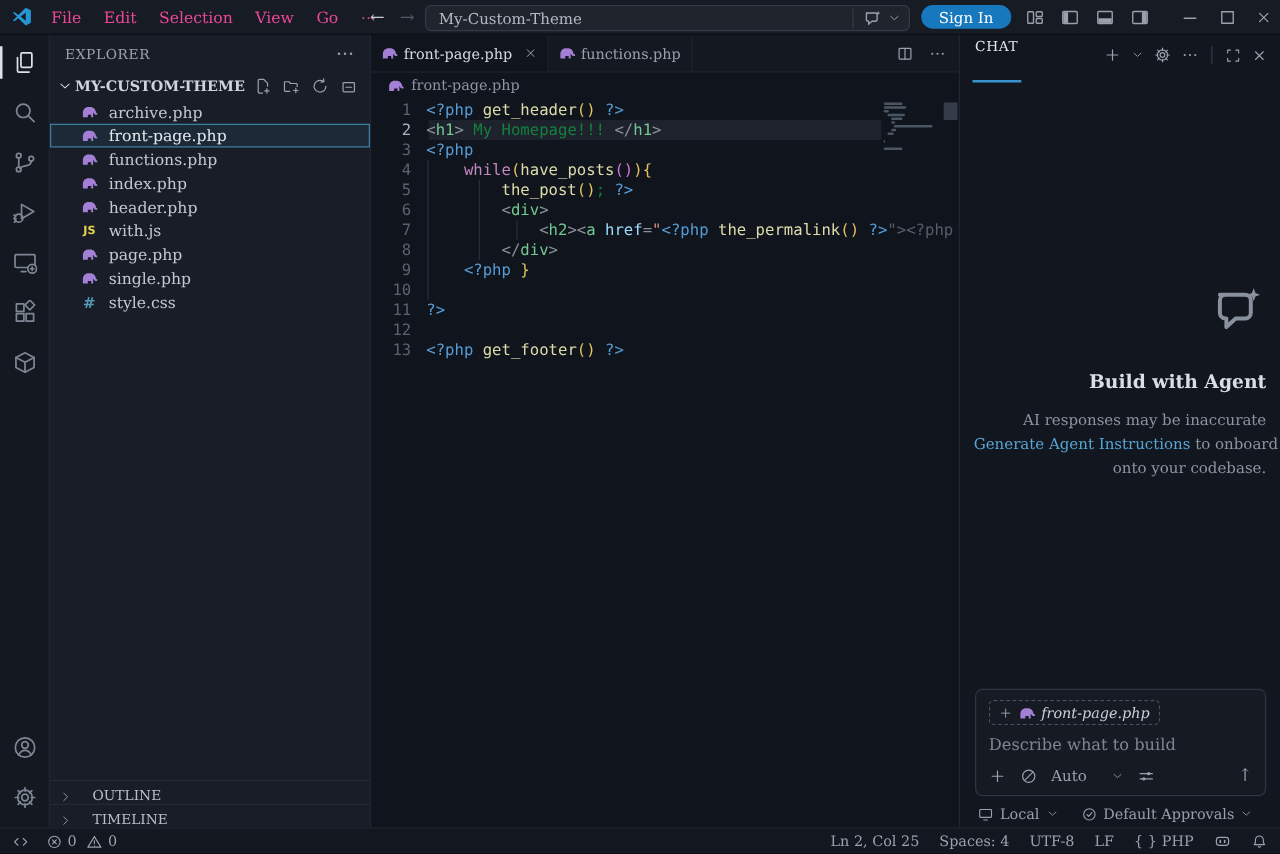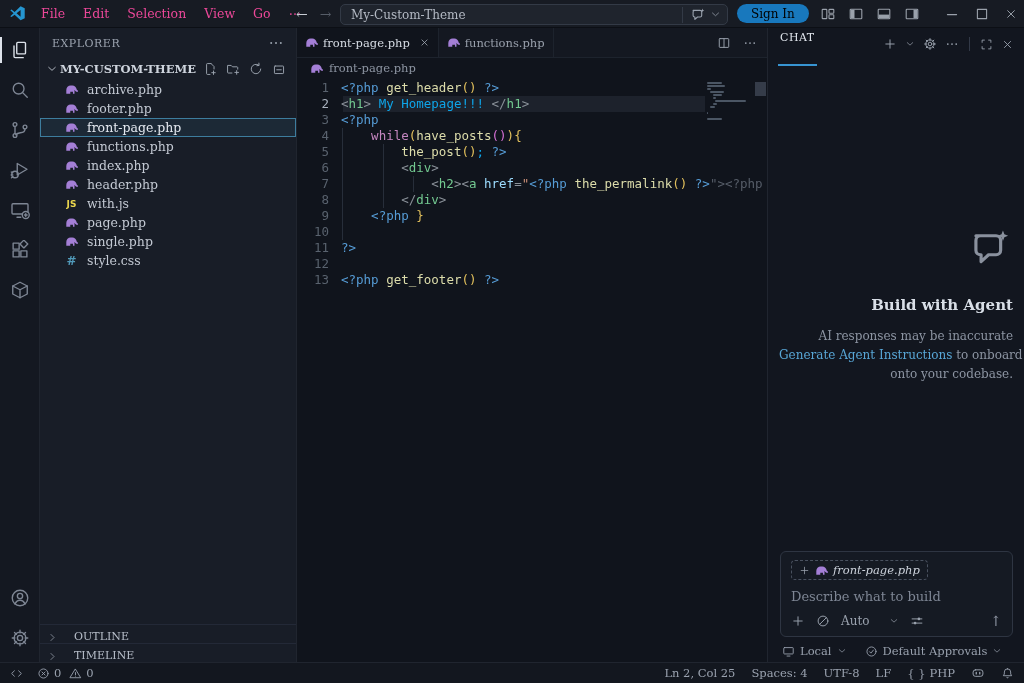--- a/index.html
+++ b/index.html
@@ -12,21 +12,21 @@
   .titlebar{position:absolute;top:0;left:0;right:0;height:28px;background:#171b23;
             border-bottom:1px solid #0c0f15;display:flex;align-items:center}
   .logo{margin:0 6px 0 9px}
   .menus{display:flex;align-items:center}
   .menu-item{padding:0 9px;color:#ec4899;font-size:12.5px;cursor:default}
   .navarrows{position:absolute;left:296px;top:0;height:28px;display:flex;gap:12px;align-items:center;color:#c8cdd4;font-size:14px}
   .navarrows .dim{color:#565d68}
   .searchbox{position:absolute;left:340px;top:4px;width:388px;height:21px;background:#1f242d;
              border:1px solid #333a46;border-radius:5px;display:flex;align-items:center;padding:0 6px 0 10px;color:#b4bac4;font-size:12px}
   .s-icons{margin-left:auto;display:flex;align-items:center;gap:4px;border-left:1px solid #333a46;padding-left:7px;color:#9aa2ae}
-  .signin{position:absolute;left:737px;top:4px;height:19px;padding:0 14px;background:#1878bd;color:#000000;
+  .signin{position:absolute;left:737px;top:4px;height:19px;padding:0 14px;background:#1878bd;color:#ffffff;
           border:none;border-radius:10px;font-family:inherit;font-size:12px}
   .winctl{position:absolute;right:6px;top:0;height:28px;display:flex;align-items:center;gap:14px;color:#9aa1ab}
   .winctl .grp{display:flex;gap:12px;margin-right:10px}
 
   
   .activitybar{position:absolute;top:28px;left:0;width:40px;height:634px;background:#141821;
                border-right:1px solid #20252f;display:flex;flex-direction:column;align-items:center;padding-top:2px}
   .act{width:40px;height:40px;display:flex;align-items:center;justify-content:center;color:#7e8694;position:relative}
   .act.active{color:#dde2ea}
   .act.active::before{content:"";position:absolute;left:0;top:7px;bottom:7px;width:2px;background:#dde2ea}
@@ -57,21 +57,21 @@
   .breadcrumb{height:20px;display:flex;align-items:center;gap:6px;padding:0 13px;color:#8d95a2;font-size:11.5px}
   .code{position:absolute;top:50px;left:0;right:0;bottom:0;overflow:hidden;
         font-family:"DejaVu Sans Mono","Liberation Mono",monospace;font-size:12.5px;line-height:16px}
   .code-lines{position:relative;z-index:1;padding-top:2px}
   .cl{display:flex;height:16px;white-space:pre}
   .ln{width:44px;text-align:right;padding-right:12px;color:#59626e;flex:none}
   .cl.cur .ln{color:#aab3bf}
   .lc{white-space:pre}
   #cur-line{position:absolute;left:46px;width:362px;height:16px;background:#1d222c;display:none;z-index:0}
   .iguide{position:absolute;width:1px;background:#272e3a;z-index:0}
-  .tk-w{color:#0ea5e9}.tk-b{color:#569cd6}.tk-y{color:#dcdcaa}.tk-p{color:#c586c0}
+  .tk-w{color:#15803d}.tk-b{color:#569cd6}.tk-y{color:#dcdcaa}.tk-p{color:#c586c0}
   .tk-g{color:#73c991}.tk-d{color:#8a9199}.tk-lb{color:#9cdcfe}.tk-o{color:#ce9178}
   .tk-g1{color:#e2c05c}.tk-g2{color:#d670d6}.tk-gh{color:#565d68}
   .minimap{position:absolute;top:4px;right:14px;width:46px;z-index:2}
   .mm{height:2px;margin-bottom:1px;background:#4b5664;border-radius:1px}
   .scroll-handle{position:absolute;top:4px;right:1px;width:11px;height:14px;background:#353c49;z-index:2}
 
   
   .chat{position:absolute;top:28px;left:767px;width:257px;height:634px;background:#12161f;border-left:1px solid #20252f}
   .chat-head{height:32px;display:flex;align-items:center;padding:0 10px}
   .chat-title{font-size:11px;color:#e0e5ec;letter-spacing:.5px;border-bottom:2px solid #3794d1;padding:8px 2px 20px}
@@ -300,28 +300,20 @@
     </div>
     <div id="file-list">
         <div class="file-row">
           <span class="ficon ic">
             <svg width="13" height="13" viewBox="0 0 16 16">
               <path fill="#a47fd6" d="M1.6 13.2V8.7c0-3.1 2.4-5.5 5.4-5.5h2c2.8 0 5.1 2.1 5.4 4.9.1.6.6 1 1.2 1h.4v1.7h-.9c-1.5 0-2.7-1-3.1-2.3h-.3v4.7h-1.9v-2.3H6.5v2.3z"></path>
             </svg>
           </span>
           <span>archive.php</span>
         </div>
-        <div class="file-row">
-          <span class="ficon ic">
-            <svg width="13" height="13" viewBox="0 0 16 16">
-              <path fill="#a47fd6" d="M1.6 13.2V8.7c0-3.1 2.4-5.5 5.4-5.5h2c2.8 0 5.1 2.1 5.4 4.9.1.6.6 1 1.2 1h.4v1.7h-.9c-1.5 0-2.7-1-3.1-2.3h-.3v4.7h-1.9v-2.3H6.5v2.3z"></path>
-            </svg>
-          </span>
-          <span>footer.php</span>
-        </div>
         <div class="file-row sel">
           <span class="ficon ic">
             <svg width="13" height="13" viewBox="0 0 16 16">
               <path fill="#a47fd6" d="M1.6 13.2V8.7c0-3.1 2.4-5.5 5.4-5.5h2c2.8 0 5.1 2.1 5.4 4.9.1.6.6 1 1.2 1h.4v1.7h-.9c-1.5 0-2.7-1-3.1-2.3h-.3v4.7h-1.9v-2.3H6.5v2.3z"></path>
             </svg>
           </span>
           <span>front-page.php</span>
         </div>
         <div class="file-row">
           <span class="ficon ic">

